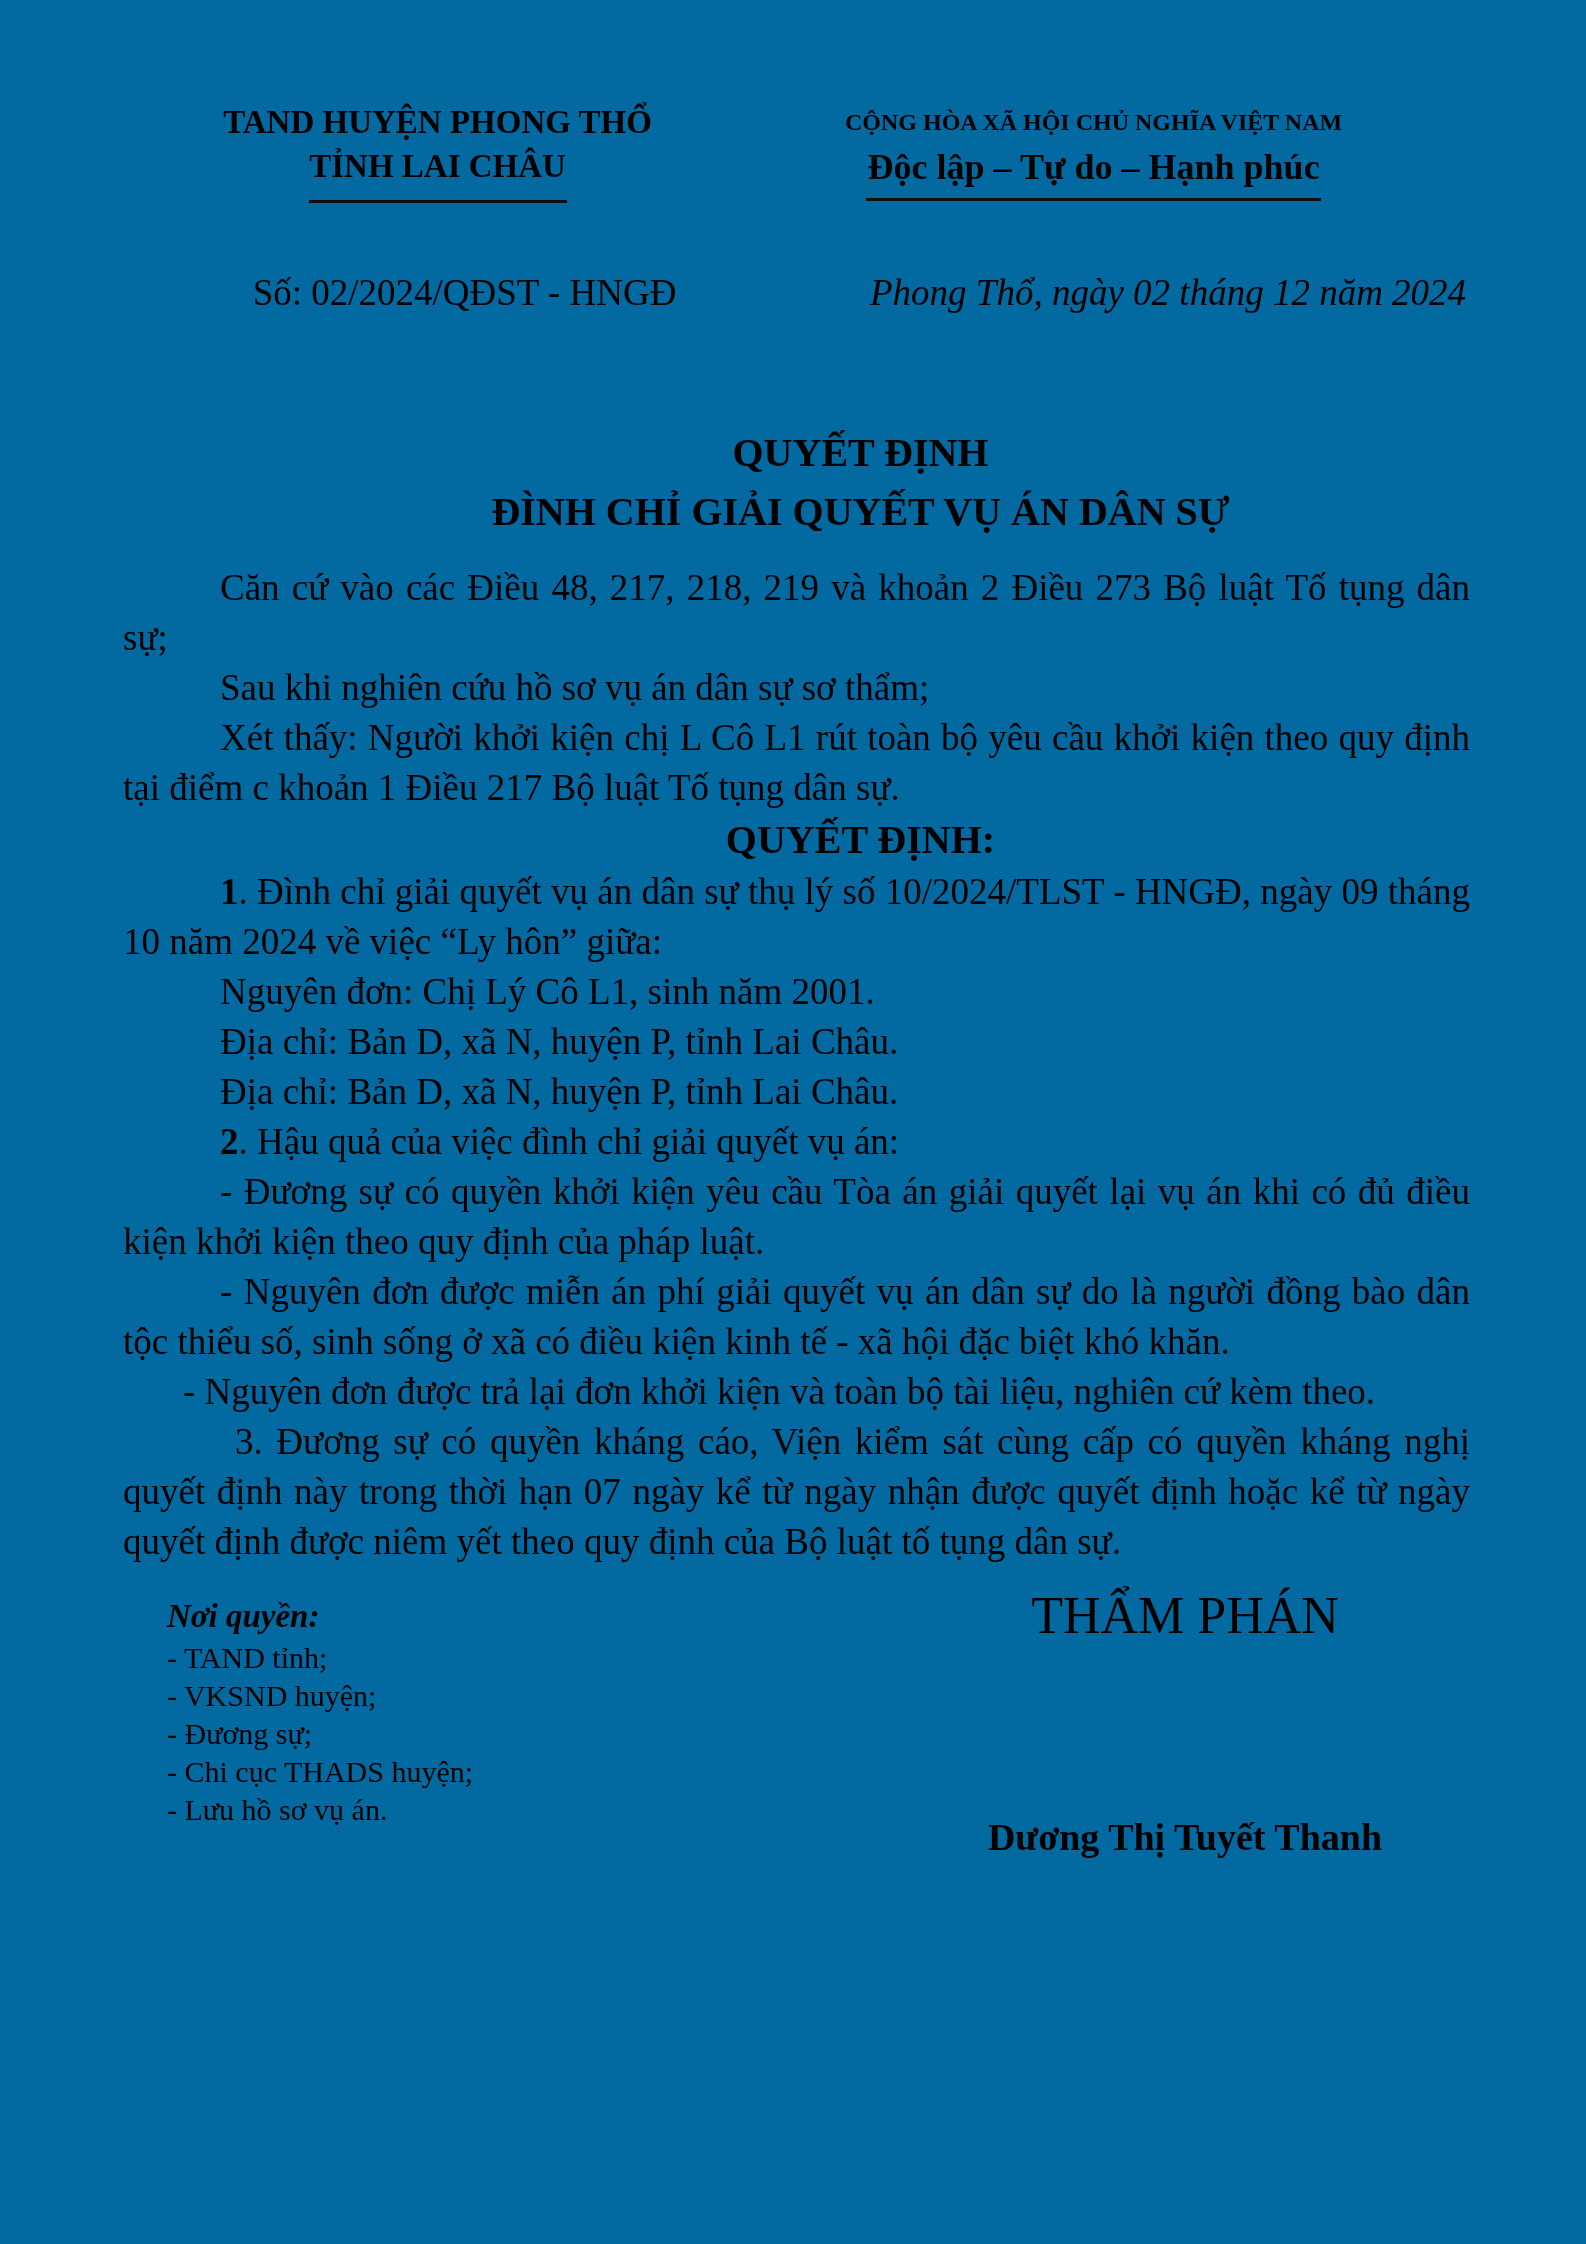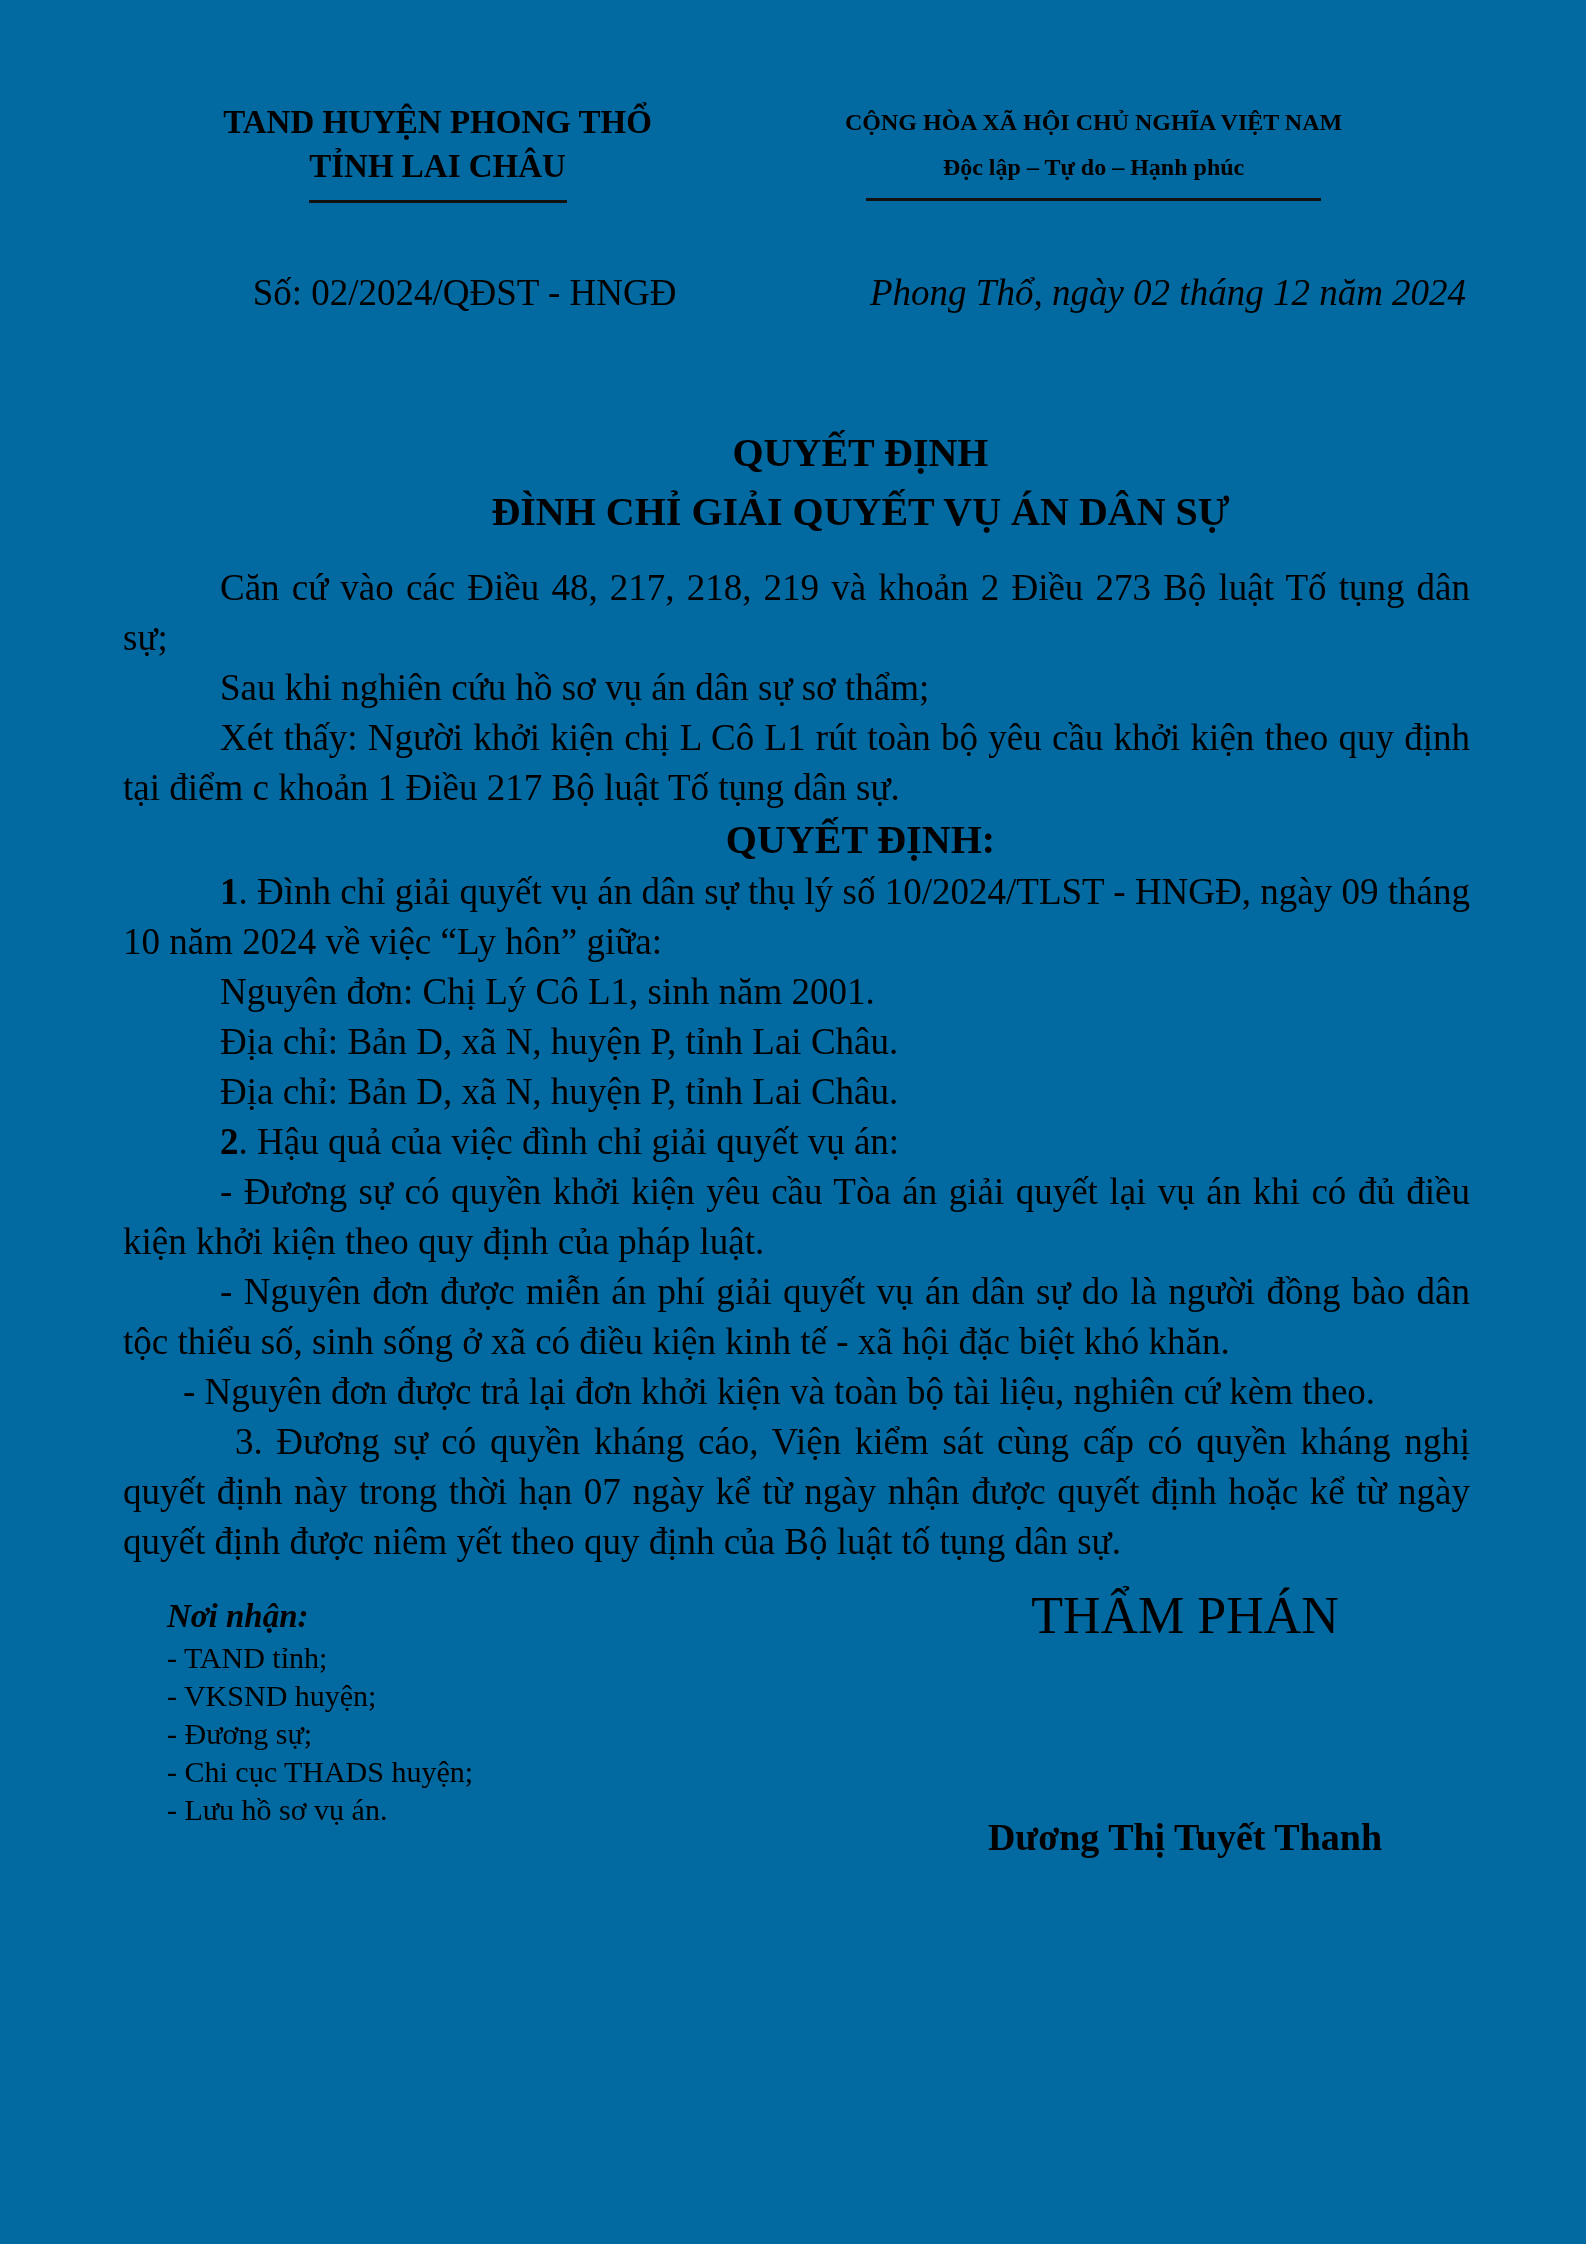--- a/index.html
+++ b/index.html
@@ -16,21 +16,21 @@
     overflow:hidden;
   }
 
   
   .header { display:flex; align-items:flex-start; }
   .header-left  { width:555px; margin-left:45px; text-align:center; }
   .header-right { width:775px; margin-left:10px; text-align:center; }
   .org-line  { font-size:33px; font-weight:bold; line-height:44px; }
   .org-underline    { width:258px; height:3px; background:#111; margin:12px auto 0; }
   .nation-line1 { font-size:24px; font-weight:bold; line-height:44px; }
-  .nation-line2 { font-size:24px; font-weight:bold; line-height:46px; }
+  .nation-line2 { font-size:36px; font-weight:bold; line-height:46px; }
   .nation-underline { width:455px; height:3px; background:#111; margin:8px auto 0; }
 
   .ref-row { display:flex; margin-top:65px; }
   .ref-number {
     width:555px; margin-left:45px; padding-left:55px;
     text-align:center; font-size:37px; line-height:50px;
   }
   .ref-date {
     width:775px; margin-left:10px; padding-left:150px;
     text-align:center; font-size:37px; line-height:50px; font-style:italic;
@@ -108,21 +108,21 @@
     <p>- Đương sự có quyền khởi kiện yêu cầu Tòa án giải quyết lại vụ án khi có đủ điều kiện khởi kiện theo quy định của pháp luật.</p>
     <p>- Nguyên đơn được miễn án phí giải quyết vụ án dân sự do là người đồng bào dân tộc thiểu số, sinh sống ở xã có điều kiện kinh tế - xã hội đặc biệt khó khăn.</p>
     <p class="small-indent">- Nguyên đơn được trả lại đơn khởi kiện và toàn bộ tài liệu, nghiên cứ kèm theo.</p>
 
     <p class="item3">3. Đương sự có quyền kháng cáo, Viện kiểm sát cùng cấp có quyền kháng nghị quyết định này trong thời hạn 07 ngày kể từ ngày nhận được quyết định hoặc kể từ ngày quyết định được niêm yết theo quy định của Bộ luật tố tụng dân sự.</p>
 
   </div>
 
   <div class="footer">
     <div class="recipients">
-      <div class="recipients-label">Nơi nhận:</div>
+      <div class="recipients-label">Nơi quyền:</div>
       <div class="recipient-item">- TAND tỉnh;</div>
       <div class="recipient-item">- VKSND huyện;</div>
       <div class="recipient-item">- Đương sự;</div>
       <div class="recipient-item">- Chi cục THADS huyện;</div>
       <div class="recipient-item">- Lưu hồ sơ vụ án.</div>
     </div>
     <div class="judge-block">
       <div class="judge-title">THẨM PHÁN</div>
       <div class="judge-name">Dương Thị Tuyết Thanh</div>
     </div>

